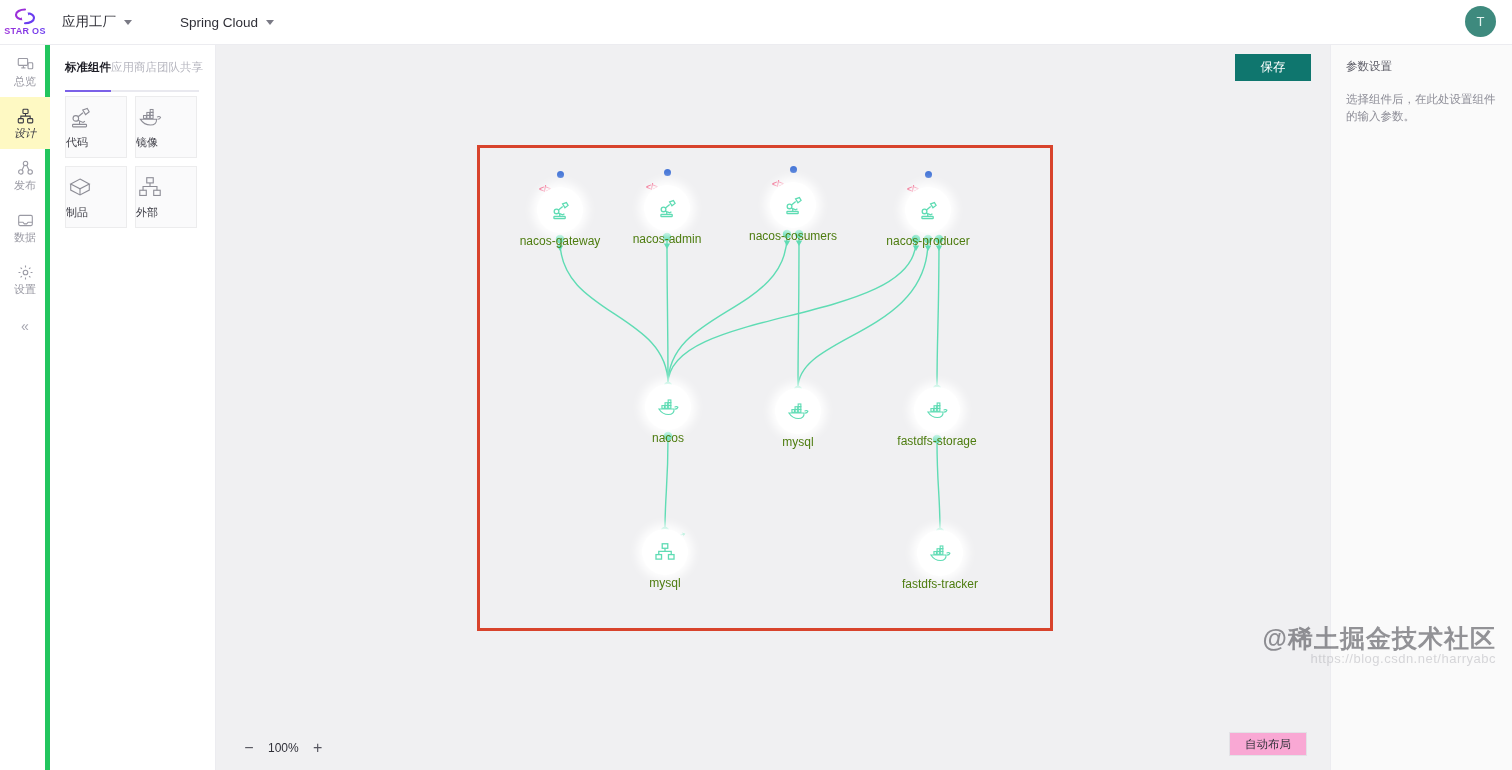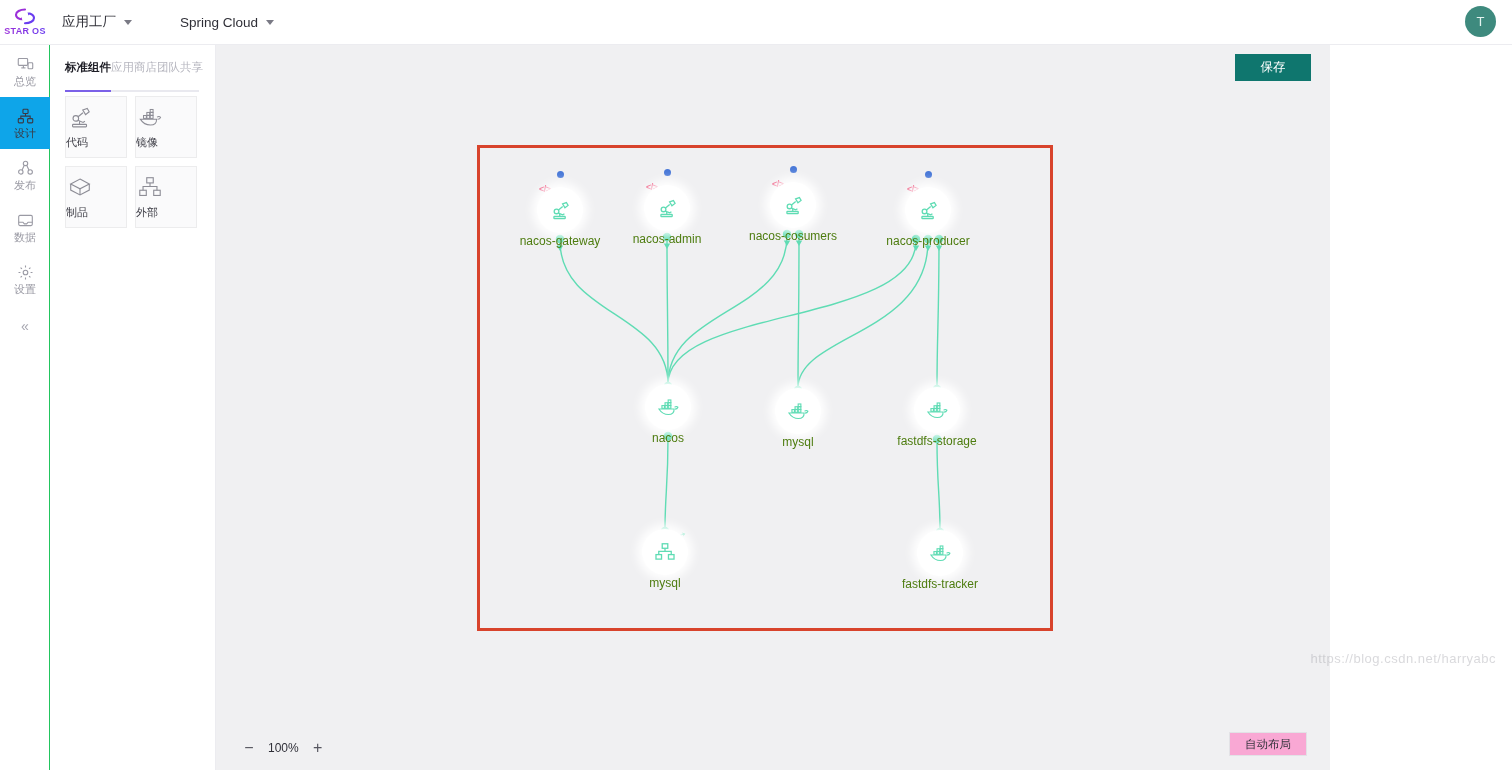--- a/index.html
+++ b/index.html
@@ -28,27 +28,27 @@
            border-top: 5px solid #7a7a85; display:inline-block; margin-left: 2px; }
   .avatar {
     position: absolute; right: 16px; top: 6px; width: 31px; height: 31px; border-radius: 50%;
     background: #3e8a7e; color: #e4f4f0; font-size: 13px; display: flex;
     align-items: center; justify-content: center; font-weight: 400;
   }
 
   
   .rail {
     position: absolute; left: 0; top: 45px; width: 50px; height: 725px;
-    background: #ffffff; border-right: 1px solid #22c55e; z-index: 20;
+    background: #ffffff; border-right: 5px solid #22c55e; z-index: 20;
   }
   .rail-item {
     width: 50px; height: 52px; display: flex; flex-direction: column;
     align-items: center; justify-content: center; gap: 3px; color: #9a9aa4; cursor: default;
   }
-  .rail-item.active { background: #0ea5e9; color: #3a3a44; }
+  .rail-item.active { background: #fef9c3; color: #3a3a44; font-style: italic; }
   .rail-item .lbl { font-size: 11px; line-height: 1; }
   .rail-icon { width: 17px; height: 17px; display:block; }
   .rail-collapse { width:50px; height:42px; display:flex; align-items:center; justify-content:center;
                    color:#a6a6b0; font-size:14px; }
 
   
   .panel {
     position: absolute; left: 50px; top: 45px; width: 166px; height: 725px;
     background: #ffffff; border-right: 1px solid #ececf0; z-index: 20;
   }
@@ -482,18 +482,23 @@
       <span class="zbtn">−</span>
       <span class="zval">100%</span>
       <span class="zbtn">+</span>
     </div>
 
     <button class="auto-btn">自动布局</button>
   </div>
 
   <div class="annot-box"></div>
 
+  <div class="rpanel">
+    <div class="rtitle">参数设置</div>
+    <div class="rdesc">选择组件后，在此处设置组件的输入参数。</div>
+  </div>
 
   <div class="watermark">
+    <div class="wm-main">@稀土掘金技术社区</div>
     <div class="wm-sub">https://blog.csdn.net/harryabc</div>
   </div>
 
 </div>
 
 </body></html>

